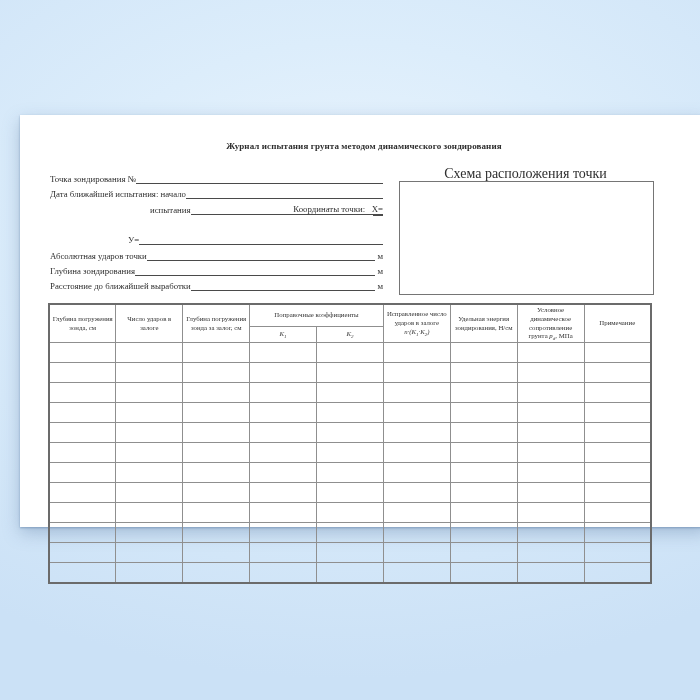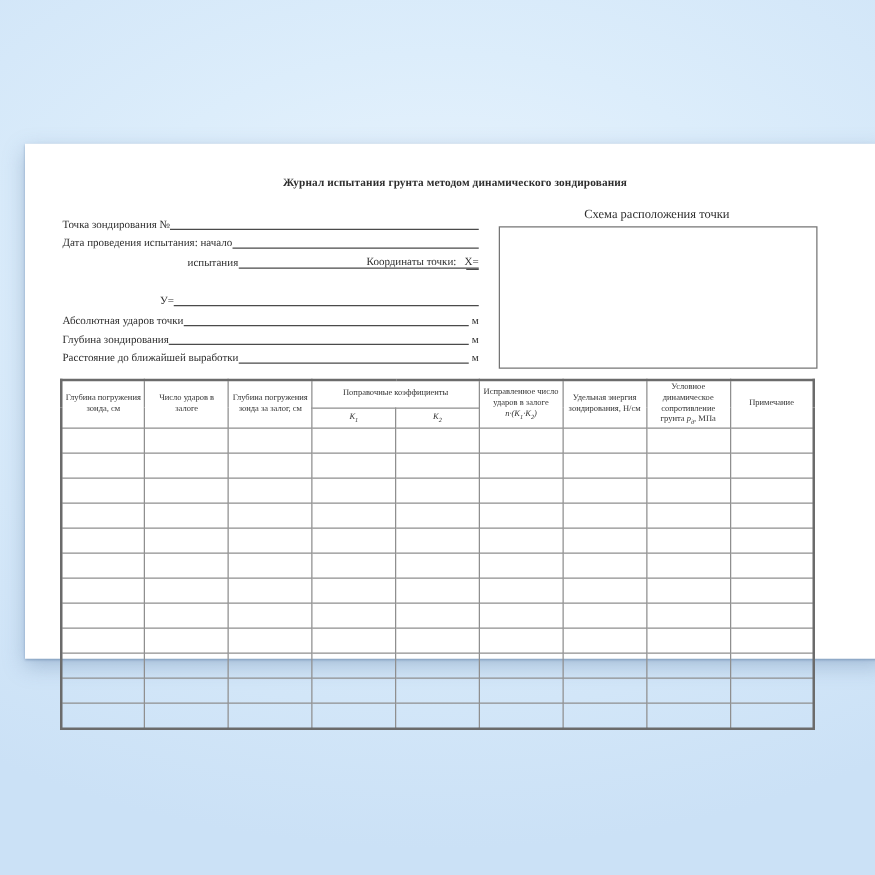--- a/index.html
+++ b/index.html
@@ -26,21 +26,21 @@
   .funit{line-height:12px;margin-left:2px;}
   .f0{top:57px;left:30px;width:333px;}
   .f1{top:72px;left:30px;width:333px;}
   .f2{top:88px;left:130px;width:233px;}
   .f3{top:88px;left:30px;width:333px;flex-direction:column;}
   .f4{top:118px;left:108px;width:255px;}
   .f5{top:134px;left:30px;width:333px;}
   .f6{top:149px;left:30px;width:333px;}
   .f7{top:164px;left:30px;width:333px;}
   
-  .schema-title{position:absolute;left:379px;top:51px;width:253px;text-align:center;font-size:10px;}
+  .schema-title{position:absolute;left:379px;top:51px;width:253px;text-align:center;font-size:14px;}
   .schema-box{position:absolute;left:379px;top:66px;width:253px;height:112px;border:1px solid #757575;background:#fff;}
   
   .table-wrap{position:absolute;left:28px;top:188px;width:604px;}
   table{width:100%;border-collapse:collapse;table-layout:fixed;border:2px solid #6b6b6b;}
   th,td{border:1px solid #8f8f8f;}
   th{font-weight:normal;text-align:center;vertical-align:middle;padding:1px 2px;font-size:6.8px;line-height:1.3;color:#333;}
   thead tr.h1{height:21px;}
   thead tr.h2{height:16px;}
   tbody td{height:17px;}
   .math{font-style:italic;}
@@ -52,21 +52,21 @@
 
 <div class="paper">
 
   <div class="page-title">Журнал испытания грунта методом динамического зондирования</div>
 
   <div class="frow f0">
     <span class="flabel">Точка зондирования №</span>
     <span class="fline"></span>
   </div>
   <div class="frow f1">
-    <span class="flabel">Дата проведения испытания: начало</span>
+    <span class="flabel">Дата ближайшей испытания: начало</span>
     <span class="fline"></span>
   </div>
   <div class="frow f2">
     <span class="flabel">испытания</span>
     <span class="fline"></span>
   </div>
   <div class="frow f3">
     <span class="flabel">Координаты точки:   Х=</span>
     <span class="fline"></span>
   </div>

